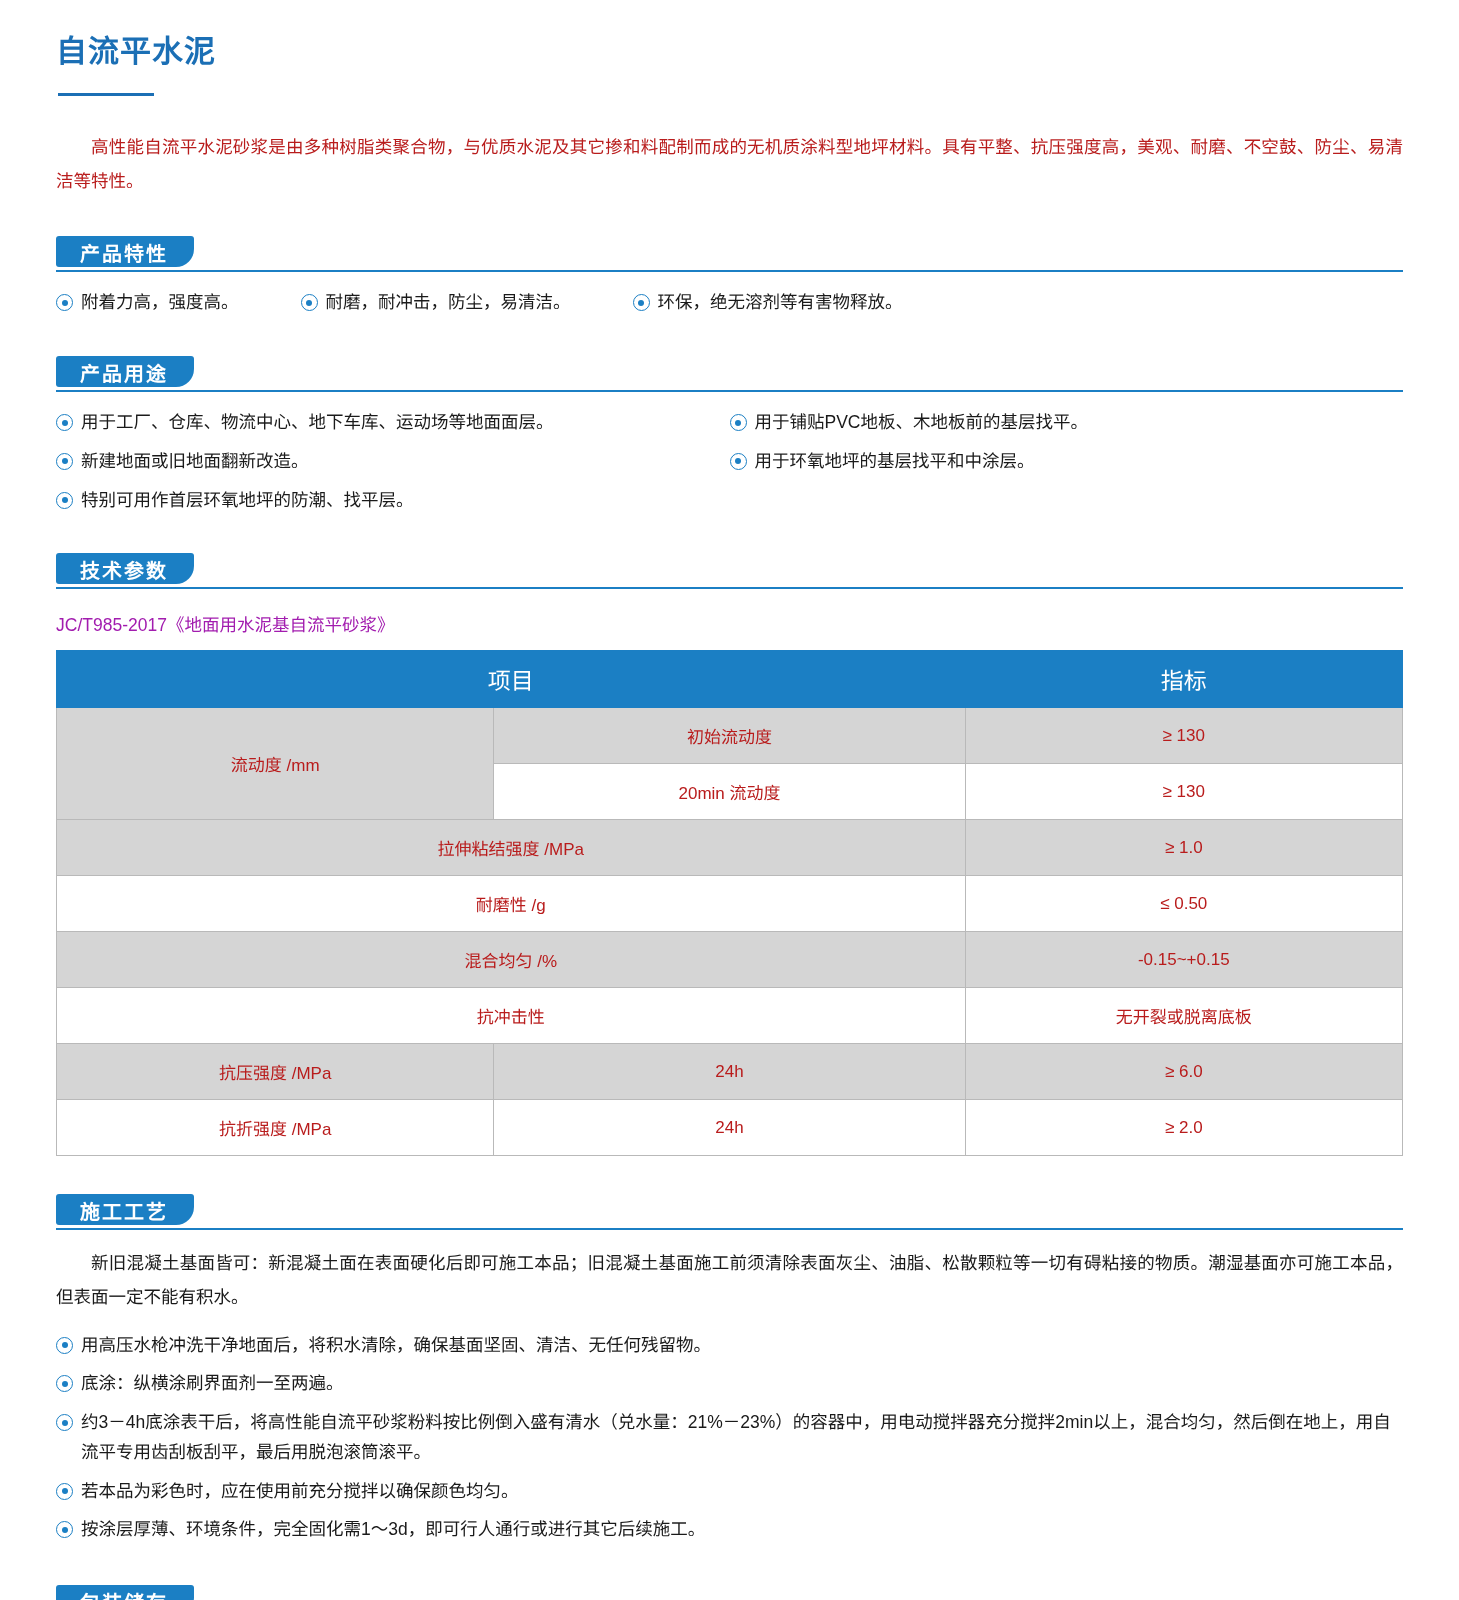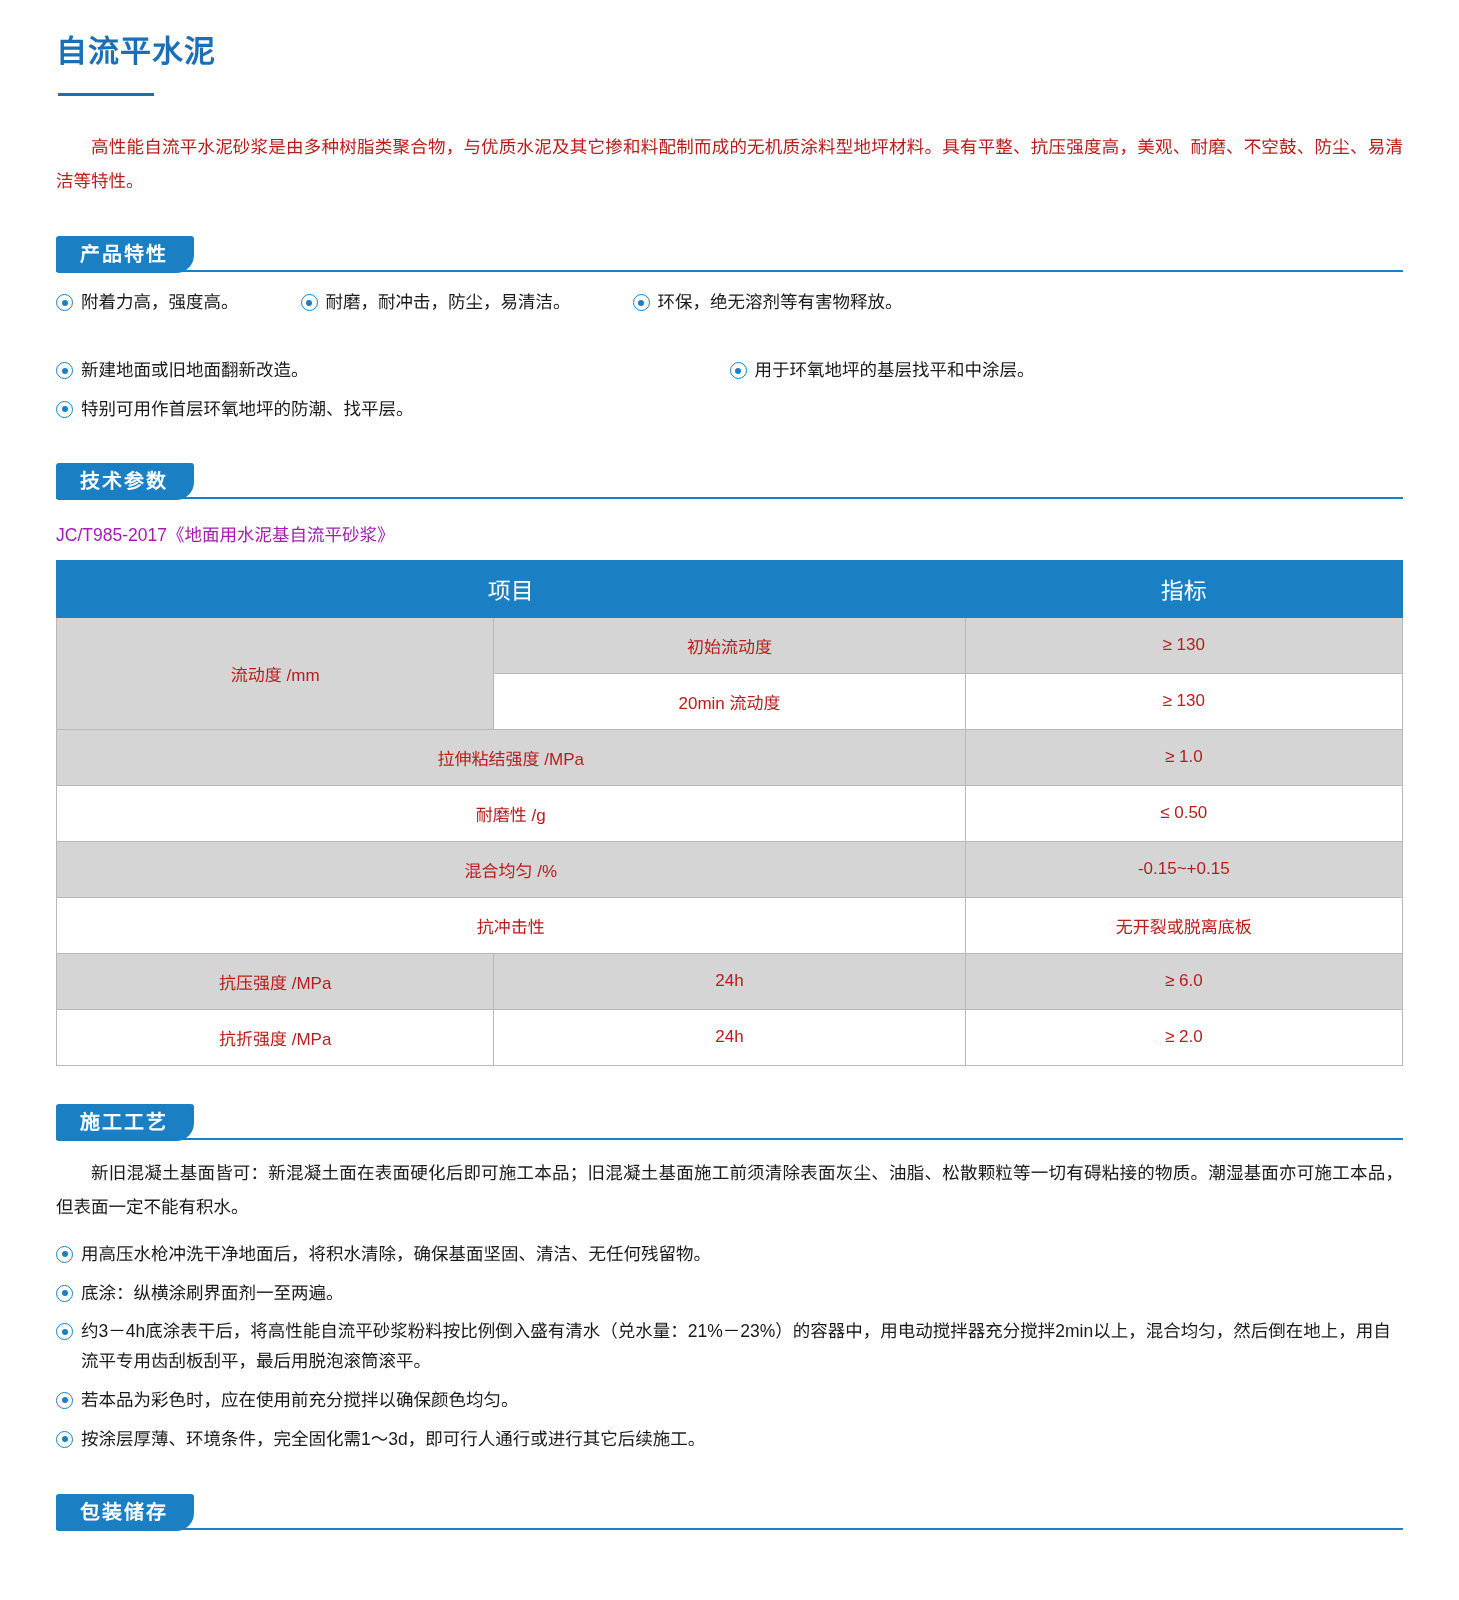--- a/index.html
+++ b/index.html
@@ -59,21 +59,21 @@
     height: 36px;
   }
   .sec-tag {
     display: inline-block;
     position: relative;
     background: #1b7fc4;
     color: #ffffff;
     font-size: 20px;
     font-weight: bold;
     letter-spacing: 2px;
-    padding: 6px 26px 6px 24px;
+    padding: 6px 26px 0 24px;
     border-radius: 3px 3px 18px 3px;
     line-height: 1.25;
     z-index: 2;
   }
   .sec-rule {
     position: absolute;
     left: 0;
     right: 0;
     bottom: 0;
     height: 2px;
@@ -193,21 +193,35 @@
           </div>
           <div class="b-item">
             <span class="b-dot"></span>
             <span>环保，绝无溶剂等有害物释放。</span>
           </div>
         </div>
       </div>
     </div>
 
     <div class="section">
+      <div class="sec-head">
+        <span class="sec-tag">产品用途</span>
+        <div class="sec-rule"></div>
+      </div>
       <div class="bullets">
+        <div class="b-row">
+          <div class="use-col b-item">
+            <span class="b-dot"></span>
+            <span>用于工厂、仓库、物流中心、地下车库、运动场等地面面层。</span>
+          </div>
+          <div class="use-col b-item">
+            <span class="b-dot"></span>
+            <span>用于铺贴PVC地板、木地板前的基层找平。</span>
+          </div>
+        </div>
         <div class="b-row">
           <div class="use-col b-item">
             <span class="b-dot"></span>
             <span>新建地面或旧地面翻新改造。</span>
           </div>
           <div class="use-col b-item">
             <span class="b-dot"></span>
             <span>用于环氧地坪的基层找平和中涂层。</span>
           </div>
         </div>

